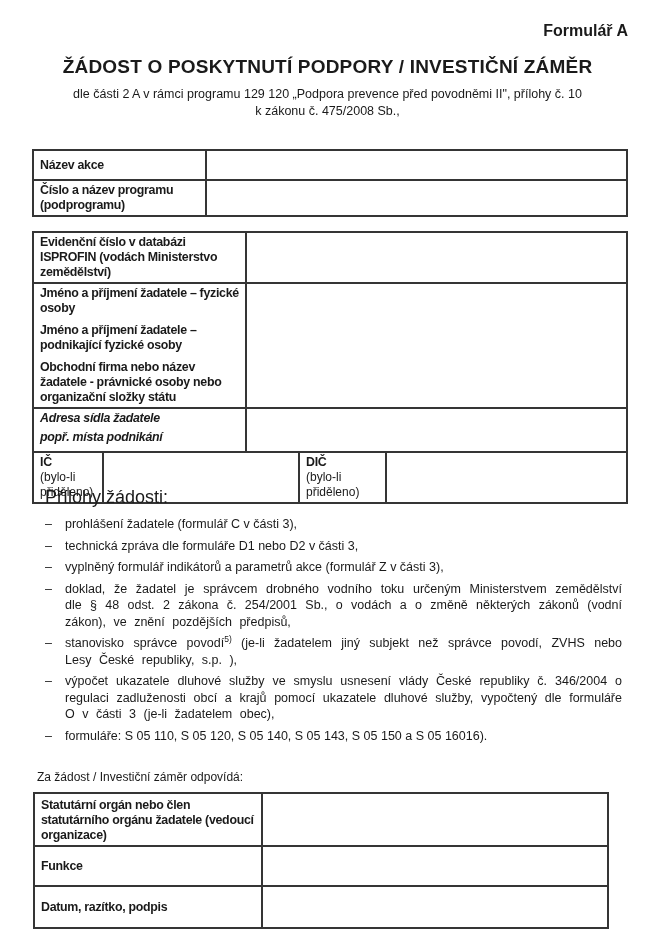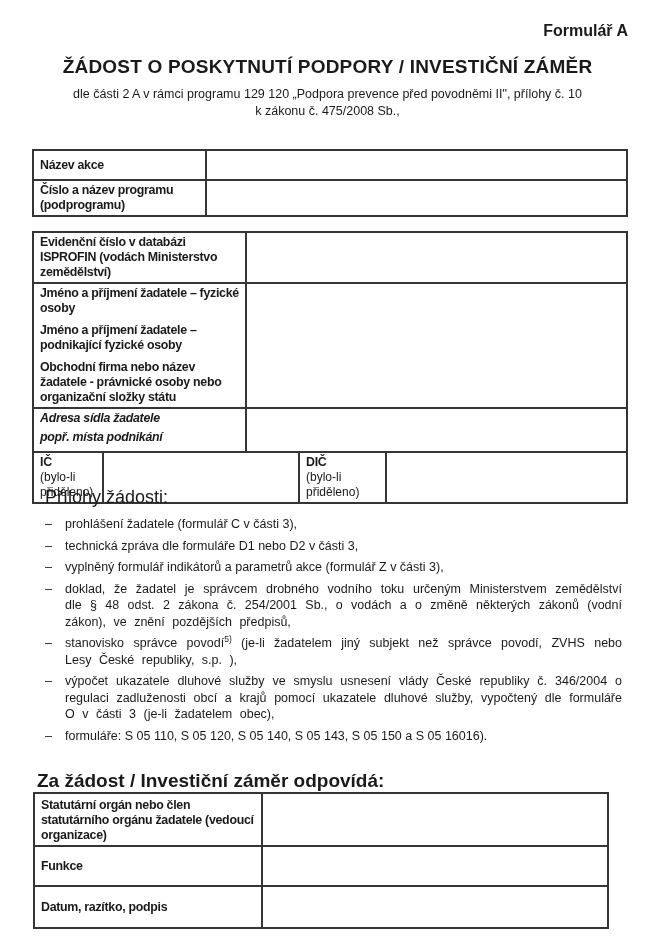--- a/index.html
+++ b/index.html
@@ -35,21 +35,21 @@
   
   .attachments { position:absolute; left:45px; top:487px; width:577px; }
   .att-heading { font-size:18px; font-weight:normal; margin:0 0 8px 0; }
   .att-item { display:flex; margin-bottom:5px; font-size:12.5px; line-height:16.5px; }
   .att-marker { width:20px; flex:none; }
   .att-text { flex:1; }
   .just { text-align:justify; word-spacing:4px; }
   sup { font-size:8.5px; line-height:0; vertical-align:super; }
 
   
-  .resp-heading { position:absolute; left:37px; top:770px; font-size:19px; font-weight:bold; }
+  .resp-heading { position:absolute; left:37px; top:770px; font-size:12px; font-weight:normal; }
 </style>
 </head>
 <body>
 
 <div class="page">
 
   <div class="form-label">Formulář A</div>
   <div class="doc-title">ŽÁDOST O POSKYTNUTÍ PODPORY / INVESTIČNÍ ZÁMĚR</div>
   <div class="subtitle">
     <span>dle části 2 A v rámci programu 129 120 „Podpora prevence před povodněmi II", přílohy č. 10</span><br>

